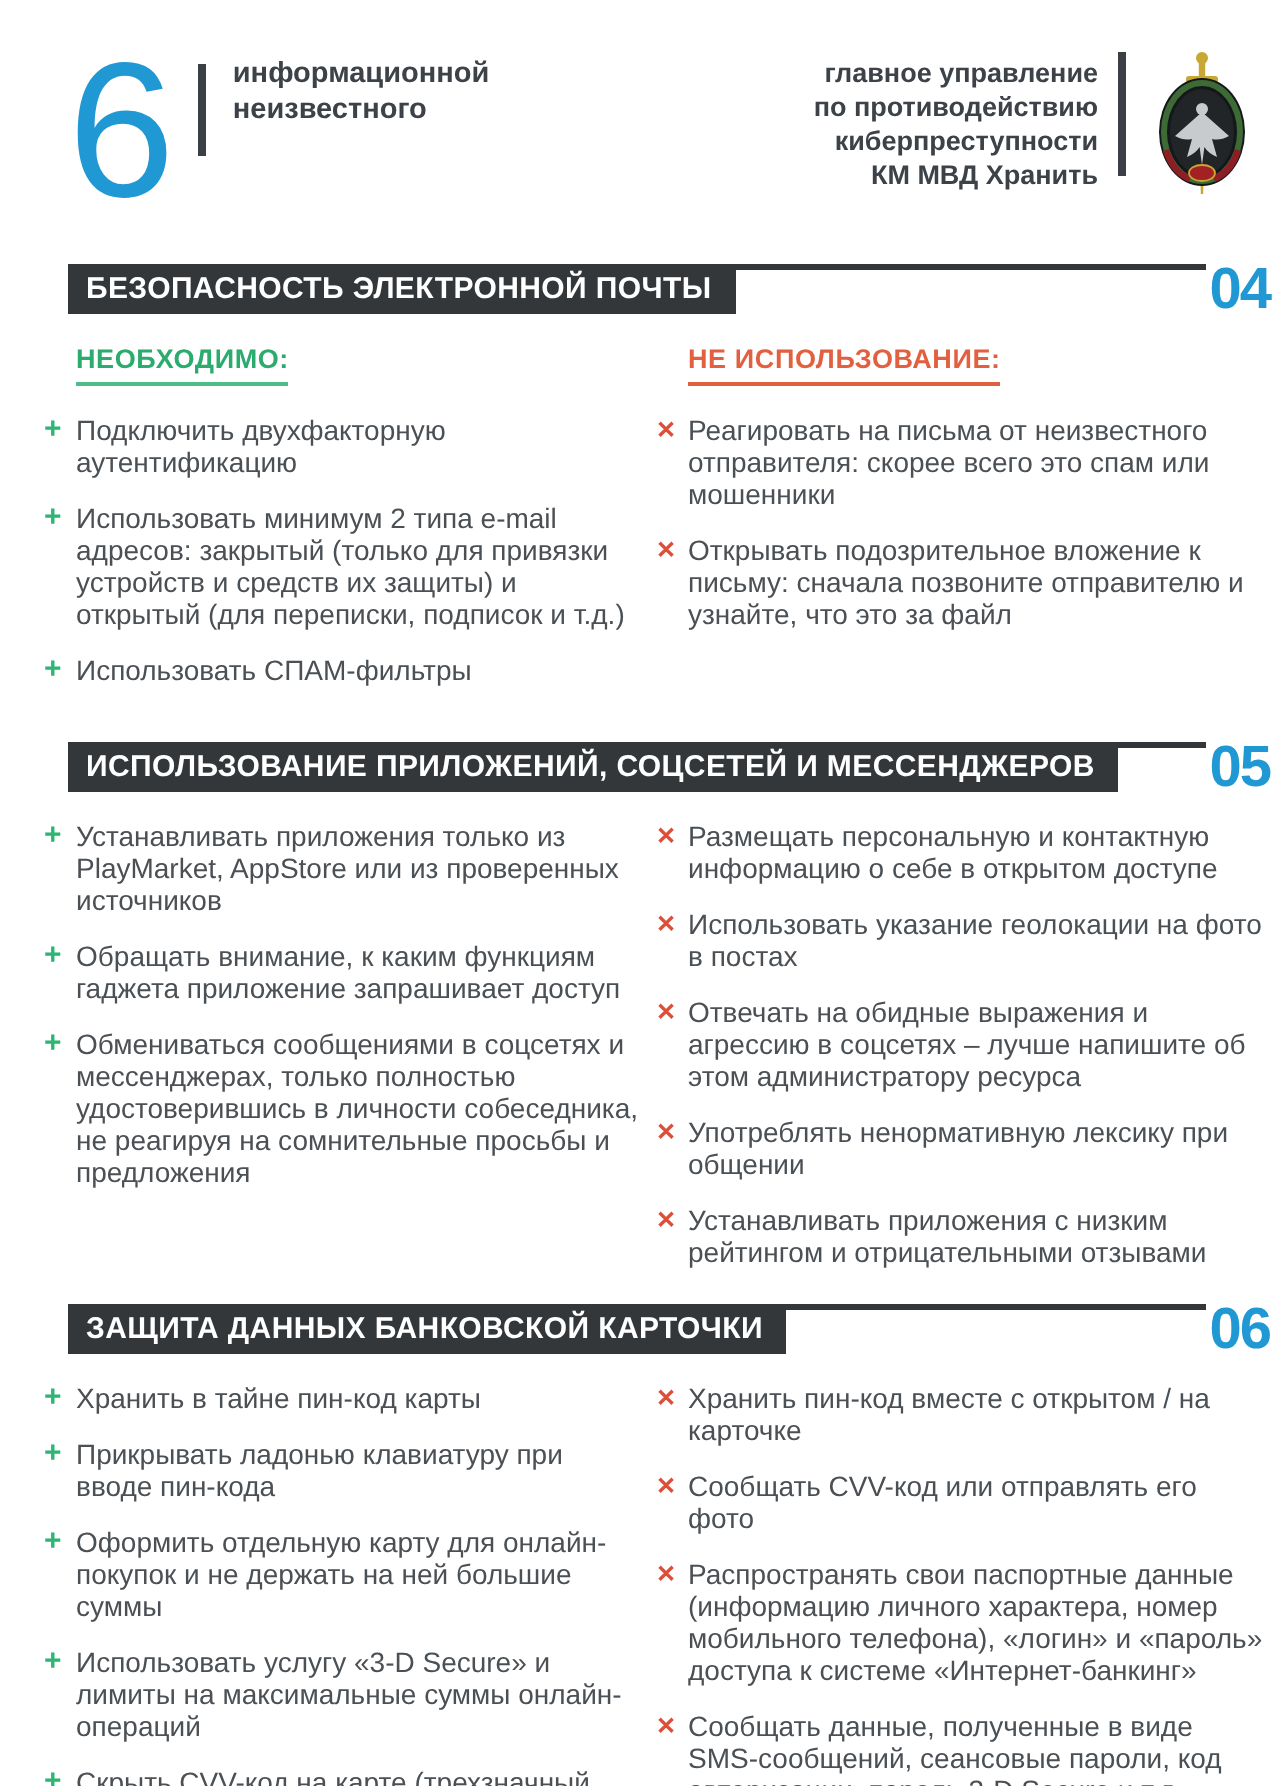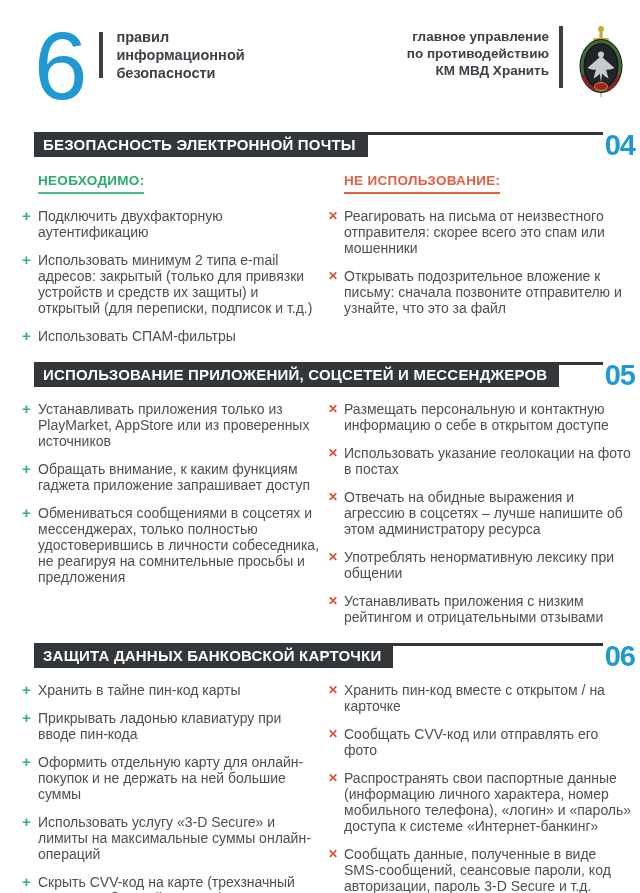--- a/index.html
+++ b/index.html
@@ -51,28 +51,28 @@
 </style>
 </head>
 <body>
 
 <div class="page">
 
   <div class="hdr">
     <div class="big-num">6</div>
     <div class="vbar left"></div>
     <div class="hdr-title">
-      <div>правил</div>
       <div>информационной</div>
-      <div>безопасности</div>
+      <div>неизвестного</div>
     </div>
     <div class="hdr-spacer"></div>
     <div class="org">
       <div>главное управление</div>
       <div>по противодействию</div>
+      <div>киберпреступности</div>
       <div>КМ МВД Хранить</div>
     </div>
     <div class="vbar right"></div>
     <svg class="emblem" width="58" height="78" viewBox="0 0 58 78" aria-hidden="true">
       <circle cx="29" cy="5" r="3" fill="#c9a733"></circle>
       <rect x="27.4" y="7" width="3.2" height="8" fill="#c9a733"></rect>
       <rect x="21" y="14" width="16" height="3.6" rx="1.6" fill="#c9a733"></rect>
       <polygon points="27.2,17.6 30.8,17.6 29.6,73 28.4,73" fill="#c9a733"></polygon>
       <ellipse cx="29" cy="42" rx="21.5" ry="27" fill="#15181a"></ellipse>
       <ellipse cx="29" cy="42" rx="19" ry="24.5" fill="none" stroke="#3e6b35" stroke-width="3"></ellipse>
@@ -114,21 +114,21 @@
             <span class="txt">Реагировать на письма от неизвестного отправителя: скорее всего это спам или мошенники</span>
           </div>
         <div class="item">
             <span class="ic cross">✕</span>
             <span class="txt">Открывать подозрительное вложение к письму: сначала позвоните отправителю и узнайте, что это за файл</span>
           </div>
       </div>
     </div>
   </section>
 
-  <section style="margin-top:18px;">
+  <section style="margin-top:28px;">
     <div class="sec-head">
       <div class="sec-bar">ИСПОЛЬЗОВАНИЕ ПРИЛОЖЕНИЙ, СОЦСЕТЕЙ И МЕССЕНДЖЕРОВ</div>
       <div class="sec-line"></div>
       <div class="sec-num">05</div>
     </div>
     <div class="cols">
       <div class="col do">
         <div class="item">
             <span class="ic plus">+</span>
             <span class="txt">Устанавливать приложения только из PlayMarket, AppStore или из проверенных источников</span>

